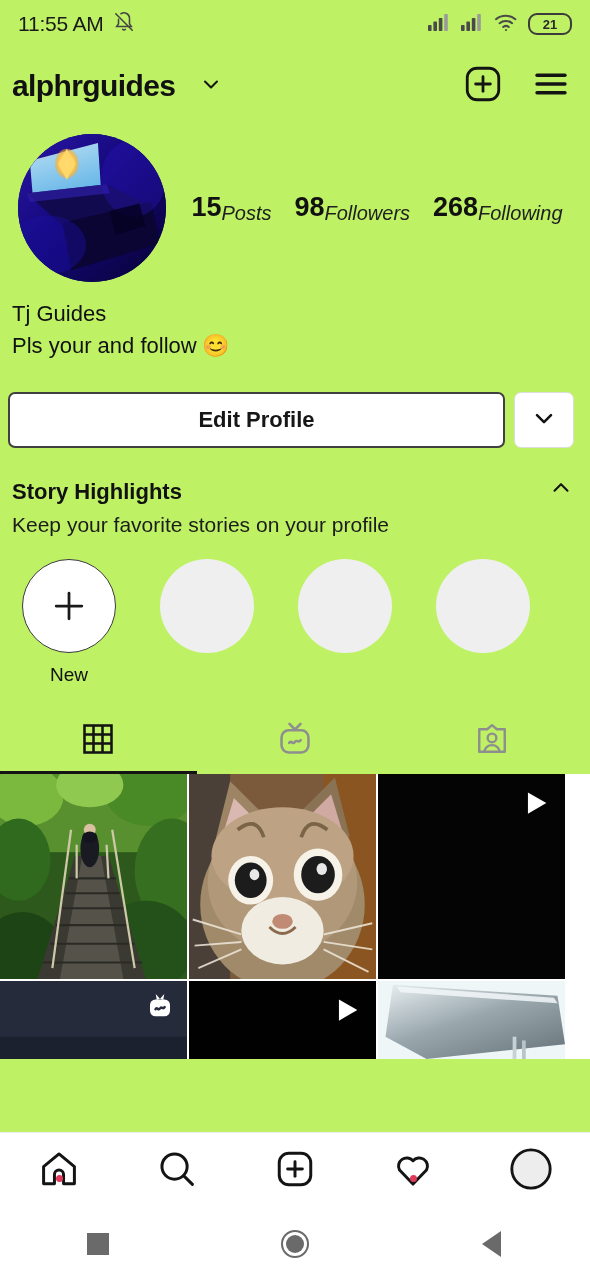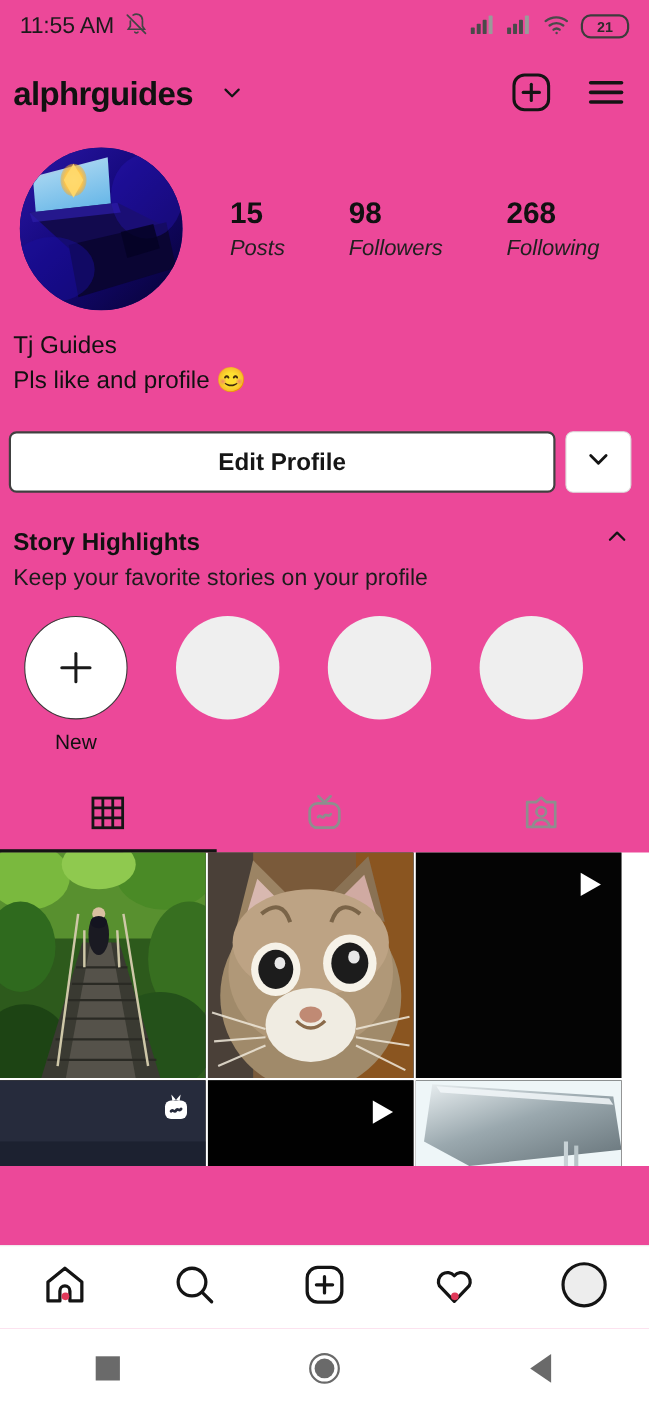--- a/index.html
+++ b/index.html
@@ -4,21 +4,21 @@
 <style>
   * { margin:0; padding:0; box-sizing:border-box; }
   html,body { width:590px; height:1280px; }
   body {
     font-family:"Liberation Sans", sans-serif;
     background:#ffffff;
     color:#0f0f0f;
     overflow:hidden;
     position:relative;
   }
-  .phone { width:590px; height:1280px; display:flex; flex-direction:column; background:#ec4899; }
+  .phone { width:590px; height:1280px; display:flex; flex-direction:column; background:#bef264; }
 
   
   .statusbar {
     height:48px; flex:0 0 48px;
     display:flex; align-items:center; justify-content:space-between;
     padding:0 18px 0 18px;
   }
   .sb-left { display:flex; align-items:center; gap:9px; }
   .sb-time { font-size:21px; font-weight:400; color:#1a1a1a; letter-spacing:-0.2px; }
   .sb-right { display:flex; align-items:center; gap:9px; }
@@ -45,21 +45,21 @@
     padding:8px 16px 0 18px;
     height:160px; flex:0 0 160px;
   }
   .avatar {
     width:148px; height:148px; border-radius:50%;
     flex:0 0 148px; overflow:hidden; position:relative;
     background:#0b0b6b;
   }
   .avatar .av-svg { width:100%; height:100%; display:block; }
   .stats { flex:1; display:flex; align-items:center; justify-content:space-around; padding-left:14px; }
-  .stat { display:flex; flex-direction:column; align-items:flex-start; cursor:pointer; }
+  .stat { display:flex; align-items:flex-end; cursor:pointer; }
   .stat-num { font-size:27px; font-weight:700; color:#111; line-height:1.25; }
   .stat-lbl { font-size:20px; font-weight:400; color:#202020; margin-top:3px;font-style:italic; }
 
   .bio { padding:14px 18px 0 12px; }
   .bio-name { font-size:22px; font-weight:400; color:#111; line-height:1.45; }
   .bio-text { font-size:22px; font-weight:400; color:#111; line-height:1.45; }
 
   
   .actions { display:flex; gap:9px; padding:30px 16px 0 8px; }
   .btn-edit {
@@ -236,21 +236,21 @@
       </div>
       <div class="stat">
         <span class="stat-num">268</span>
         <span class="stat-lbl">Following</span>
       </div>
     </div>
   </div>
 
   <div class="bio">
     <div class="bio-name">Tj Guides</div>
-    <div class="bio-text">Pls like and profile 😊</div>
+    <div class="bio-text">Pls your and follow 😊</div>
   </div>
 
   <div class="actions">
     <div class="btn-edit">Edit Profile</div>
     <div class="btn-chev">
       <span>
         <svg width="28" height="28" viewBox="0 0 24 24" fill="none" stroke="#141414" stroke-width="2.2" stroke-linecap="round" stroke-linejoin="round">
           <polyline points="6,9.5 12,15.5 18,9.5"></polyline>
         </svg>
       </span>

